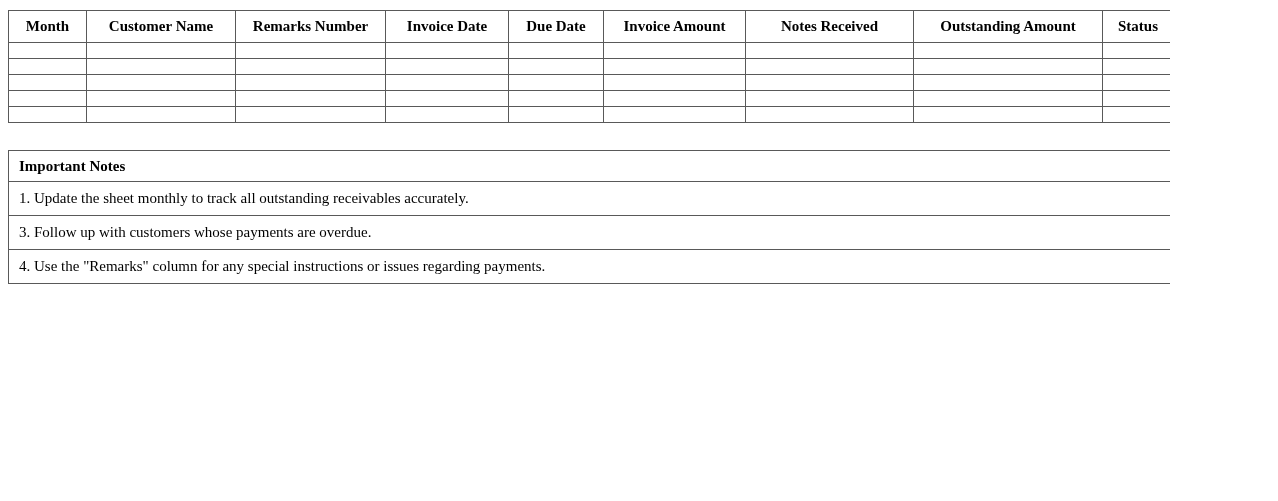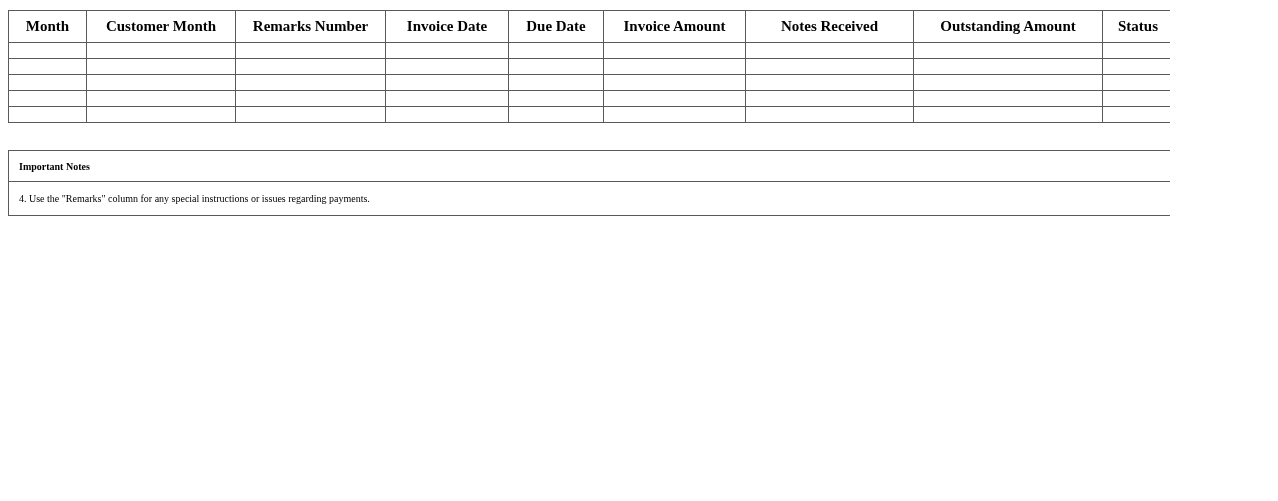--- a/index.html
+++ b/index.html
@@ -40,21 +40,21 @@
     height: 15px;
     padding: 0;
     font-size: 12px;
   }
   
   .notes-table {
     margin-top: 27px;
   }
   .notes-table td {
     border: 1px solid #595959;
-    font-size: 10px;
+    font-size: 15px;
     height: 33px;
     padding: 0 4px 0 10px;
     vertical-align: middle;
     text-align: left;
     overflow: hidden;
   }
   .notes-table tr.title-row td {
     font-weight: bold;
     height: 30px;
   }
@@ -73,21 +73,21 @@
       <col style="width:95px">
       <col style="width:142px">
       <col style="width:168px">
       <col style="width:189px">
       <col style="width:71px">
       <col style="width:95px">
     </colgroup>
     <thead>
       <tr>
         <th>Month</th>
-        <th>Customer Month</th>
+        <th>Customer Name</th>
         <th>Remarks Number</th>
         <th>Invoice Date</th>
         <th>Due Date</th>
         <th>Invoice Amount</th>
         <th>Notes Received</th>
         <th>Outstanding Amount</th>
         <th>Status</th>
         <th>Remarks</th>
       </tr>
     </thead>
@@ -154,18 +154,24 @@
       </tr>
     </tbody>
   </table>
 
   <table class="notes-table">
     <tbody>
       <tr class="title-row">
         <td>Important Notes</td>
       </tr>
       <tr>
+        <td>1. Update the sheet monthly to track all outstanding receivables accurately.</td>
+      </tr>
+      <tr>
+        <td>3. Follow up with customers whose payments are overdue.</td>
+      </tr>
+      <tr>
         <td>4. Use the "Remarks" column for any special instructions or issues regarding payments.</td>
       </tr>
     </tbody>
   </table>
 
 </div>
 
 </body></html>

